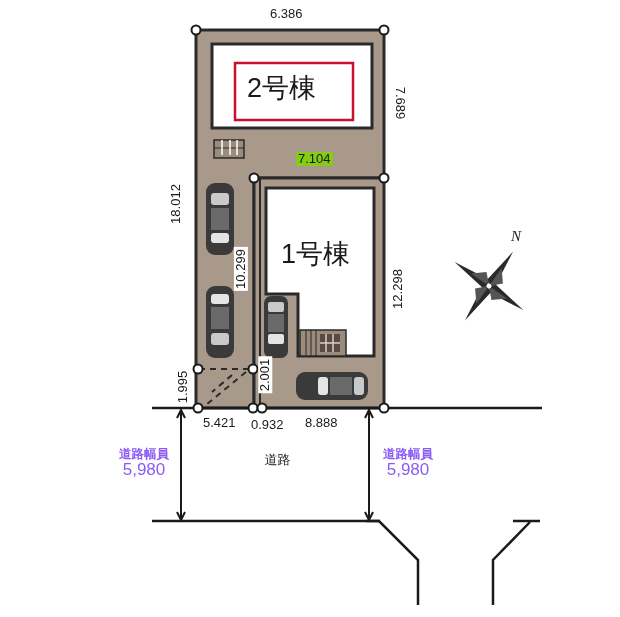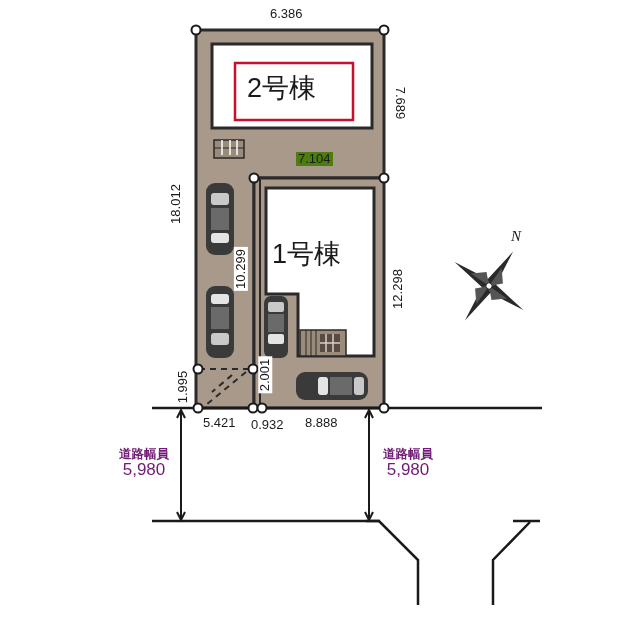--- a/index.html
+++ b/index.html
@@ -1,21 +1,21 @@
 <!DOCTYPE html>
 <html><head>
 <meta charset="utf-8">
 <style>
   html,body{margin:0;padding:0;background:#ffffff;}
   body{width:620px;height:617px;position:relative;overflow:hidden;font-family:"Liberation Sans","DejaVu Sans",sans-serif;color:#1a1a1a;}
   svg{position:absolute;left:0;top:0;}
   .lbl{position:absolute;font-size:13px;line-height:14px;white-space:nowrap;color:#1a1a1a;}
   .vlbl{position:absolute;font-size:13px;line-height:14px;white-space:nowrap;transform-origin:center center;color:#1a1a1a;}
   .bldg-label{position:absolute;font-size:27px;color:#1a1a1a;white-space:nowrap;}
-  .road-lbl{position:absolute;text-align:center;font-size:12.5px;line-height:15px;font-weight:bold;color:#701a75;}
+  .road-lbl{position:absolute;text-align:center;font-size:12.5px;line-height:15px;font-weight:bold;color:#8b5cf6;}
   .road-lbl .num{font-weight:normal;font-size:17px;}
   .road-center{position:absolute;text-align:center;font-size:13px;line-height:15px;color:#1a1a1a;}
   .compass-n{position:absolute;font-family:"Liberation Serif",serif;font-style:italic;font-size:15px;color:#222;}
 </style>
 </head>
 <body>
 
 <svg width="620" height="617" viewBox="0 0 620 617">
 
   <g>
@@ -120,38 +120,39 @@
     <polygon points="42,0 5,-5 0,0 5,5" fill="#2a2a2a"></polygon>
     <polygon points="0,-22 10,-10 0,0" fill="#555"></polygon>
     <polygon points="22,0 10,10 0,0" fill="#555"></polygon>
     <polygon points="0,22 -10,10 0,0" fill="#555"></polygon>
     <polygon points="-22,0 -10,-10 0,0" fill="#555"></polygon>
     <circle cx="0" cy="0" r="3" fill="#fff" stroke="#2a2a2a" stroke-width="1"></circle>
   </g>
 </svg>
 
 <div class="bldg-label" style="left:247px;top:70px;">2号棟</div>
-<div class="bldg-label" style="left:272px;top:236px;">1号棟</div>
+<div class="bldg-label" style="left:281px;top:236px;">1号棟</div>
 
 <div class="lbl" style="left:270px;top:7px;">6.386</div>
 <div class="vlbl" style="left:384px;top:96px;transform:rotate(90deg);">7.689</div>
-<div class="lbl" style="left:296px;top:152px;background:#4d7c0f;padding:0 2px;">7.104</div>
+<div class="lbl" style="left:296px;top:152px;background:#84cc16;padding:0 2px;">7.104</div>
 <div class="vlbl" style="left:156px;top:197px;transform:rotate(-90deg);">18.012</div>
 <div class="vlbl" style="left:219px;top:262px;transform:rotate(-90deg);background:#fff;padding:0 2px;">10.299</div>
 <div class="vlbl" style="left:378px;top:282px;transform:rotate(-90deg);">12.298</div>
 <div class="vlbl" style="left:167px;top:380px;transform:rotate(-90deg);">1.995</div>
 <div class="vlbl" style="left:247px;top:368px;transform:rotate(-90deg);background:#fff;padding:0 2px;">2.001</div>
 <div class="lbl" style="left:203px;top:416px;">5.421</div>
 <div class="lbl" style="left:251px;top:418px;">0.932</div>
 <div class="lbl" style="left:305px;top:416px;">8.888</div>
 
 <div class="road-lbl" style="left:104px;top:447px;width:80px;">
   <div>道路幅員</div>
   <div class="num">5,980</div>
 </div>
 <div class="road-center" style="left:195px;top:452px;width:165px;">
+  <div>道路</div>
 </div>
 <div class="road-lbl" style="left:368px;top:447px;width:80px;">
   <div>道路幅員</div>
   <div class="num">5,980</div>
 </div>
 
 <div class="compass-n" style="left:511px;top:228px;">N</div>
 
 </body></html>

